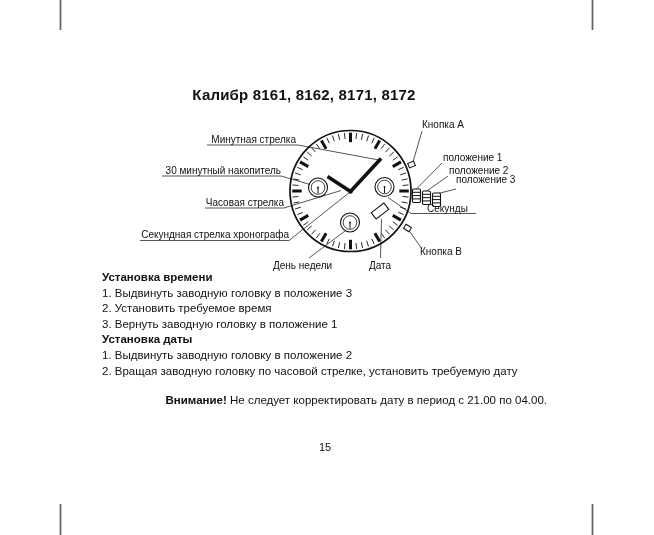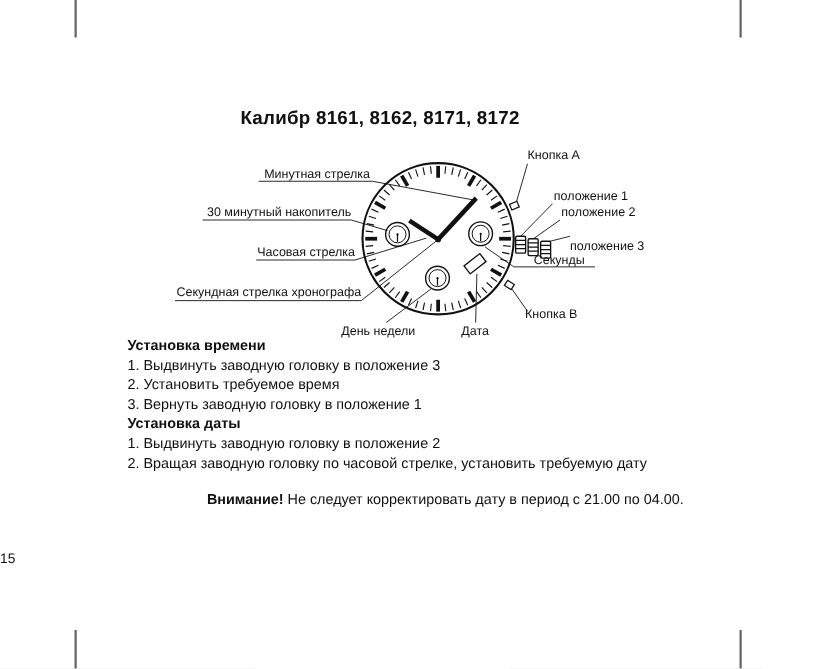--- a/index.html
+++ b/index.html
@@ -14,21 +14,21 @@
     margin:0;font-size:15px;font-weight:bold;white-space:nowrap;letter-spacing:.2px;
   }
   .lbl{position:absolute;font-size:10px;line-height:11px;white-space:nowrap;}
   .body{
     position:absolute;left:102px;top:270px;width:445px;
     font-size:11.5px;line-height:15.6px;
   }
   .sec2{}
   .warn{margin-top:14px;text-align:right;}
   .bold{font-weight:bold;}
-  .pageno{position:absolute;left:0;top:441px;width:650px;font-size:11px;}
+  .pageno{position:absolute;left:0;top:441px;width:650px;text-align:center;font-size:11px;}
 </style>
 </head>
 <body>
 
 <div class="page">
 
   <svg class="art" width="654" height="535" viewBox="0 0 654 535">
 
     <g stroke="#666" stroke-width="1.8">
       <line x1="60.5" y1="0" x2="60.5" y2="30"></line>
@@ -168,21 +168,21 @@
 
   <span class="lbl" style="right:358px;top:134px;">Минутная стрелка</span>
   <span class="lbl" style="right:373px;top:165px;">30 минутный накопитель</span>
   <span class="lbl" style="right:370px;top:197px;">Часовая стрелка</span>
   <span class="lbl" style="right:365px;top:229px;">Секундная стрелка хронографа</span>
   <span class="lbl" style="left:273px;top:260px;">День недели</span>
   <span class="lbl" style="left:369px;top:260px;">Дата</span>
   <span class="lbl" style="left:422px;top:119px;">Кнопка A</span>
   <span class="lbl" style="left:443px;top:152px;">положение 1</span>
   <span class="lbl" style="left:449px;top:165px;">положение 2</span>
-  <span class="lbl" style="left:456px;top:192px;">положение 3</span>
+  <span class="lbl" style="left:456px;top:174px;">положение 3</span>
   <span class="lbl" style="left:427px;top:203px;">Секунды</span>
   <span class="lbl" style="left:420px;top:246px;">Кнопка B</span>
 
   <div class="body">
     <div>
       <div class="bold">Установка времени</div>
       <div>1. Выдвинуть заводную головку в положение 3</div>
       <div>2. Установить требуемое время</div>
       <div>3. Вернуть заводную головку в положение 1</div>
     </div>

